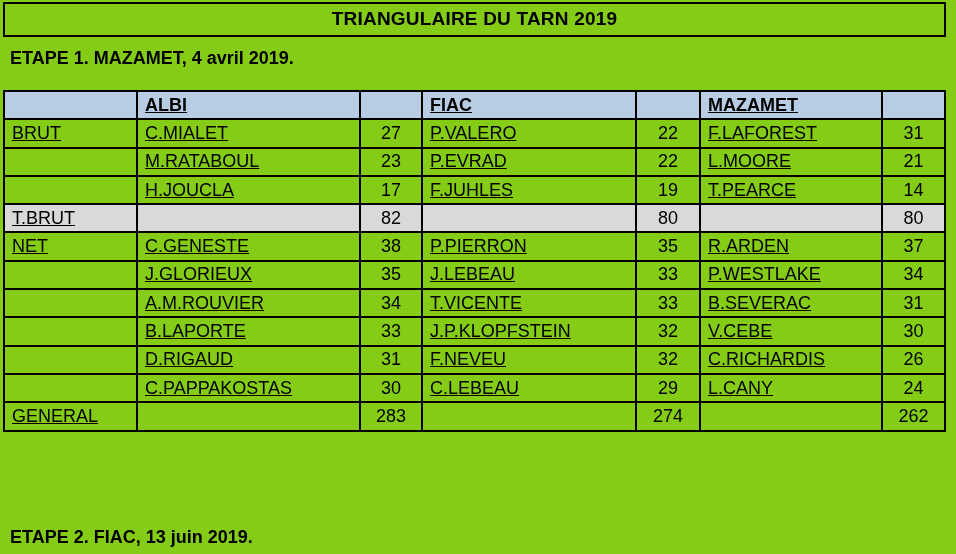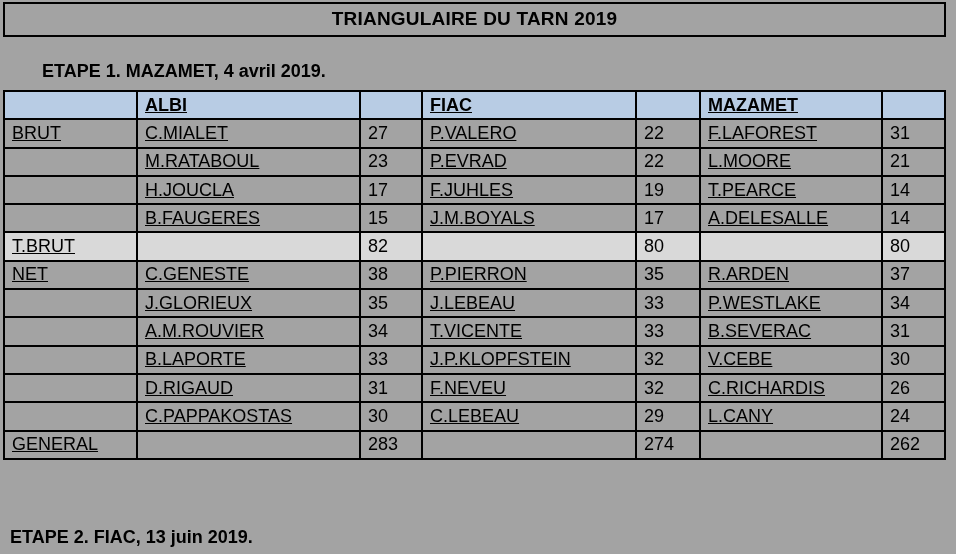--- a/index.html
+++ b/index.html
@@ -1,20 +1,20 @@
 <!DOCTYPE html>
 <html style="--header-bg: #B8CCE4; --total-bg: #D9D9D9; --border-color: #000000;"><head>
 <meta charset="utf-8">
 <style>
   html, body { margin: 0; padding: 0; background: #ffffff; }
   .page {
     position: relative;
     width: 956px;
     height: 554px;
-    background: #a3a3a3;
+    background: #84cc16;
     font-family: "Liberation Sans", sans-serif;
     color: #000000;
     overflow: hidden;
   }
   .title-box {
     position: absolute;
     left: 3px;
     top: 2px;
     width: 939px;
     border: 2px solid var(--border-color, #000);
@@ -24,40 +24,40 @@
     padding: 4px 0 5px 0;
     letter-spacing: 0.2px;
   }
   .etape-heading {
     position: absolute;
     left: 10px;
     font-weight: bold;
     font-size: 18px;
     white-space: nowrap;
   }
-  .etape-1 { top: 61px; margin-left: 32px; }
+  .etape-1 { top: 48px; }
   .etape-2 { top: 519px; margin-top: 8px; }
   table.results {
     position: absolute;
     left: 3px;
     top: 90px;
     width: 941px;
     border-collapse: collapse;
     table-layout: fixed;
     font-size: 18px;
   }
   table.results td {
     border: 2px solid var(--border-color, #000);
     height: 26.3px;
     padding: 0 7px;
     overflow: hidden;
     white-space: nowrap;
     vertical-align: middle;
   }
-  td.score { text-align: left; }
+  td.score { text-align: center; }
   td.label, td.name { text-align: left; text-decoration: underline; }
   tr.header td {
     background: var(--header-bg, #B8CCE4);
     font-weight: bold;
   }
   tr.total td { background: var(--total-bg, #D9D9D9); }
   col.c-label { width: 133px; }
   col.c-name1 { width: 223px; }
   col.c-score1 { width: 62px; }
   col.c-name2 { width: 214px; }
@@ -114,29 +114,20 @@
         </tr>
         <tr class="data">
           <td class="label"></td>
           <td class="name">H.JOUCLA</td>
           <td class="score">17</td>
           <td class="name">F.JUHLES</td>
           <td class="score">19</td>
           <td class="name">T.PEARCE</td>
           <td class="score">14</td>
         </tr>
-        <tr class="data">
-          <td class="label"></td>
-          <td class="name">B.FAUGERES</td>
-          <td class="score">15</td>
-          <td class="name">J.M.BOYALS</td>
-          <td class="score">17</td>
-          <td class="name">A.DELESALLE</td>
-          <td class="score">14</td>
-        </tr>
         <tr class="total">
           <td class="label">T.BRUT</td>
           <td class="name"></td>
           <td class="score">82</td>
           <td class="name"></td>
           <td class="score">80</td>
           <td class="name"></td>
           <td class="score">80</td>
         </tr>
         <tr class="data">

